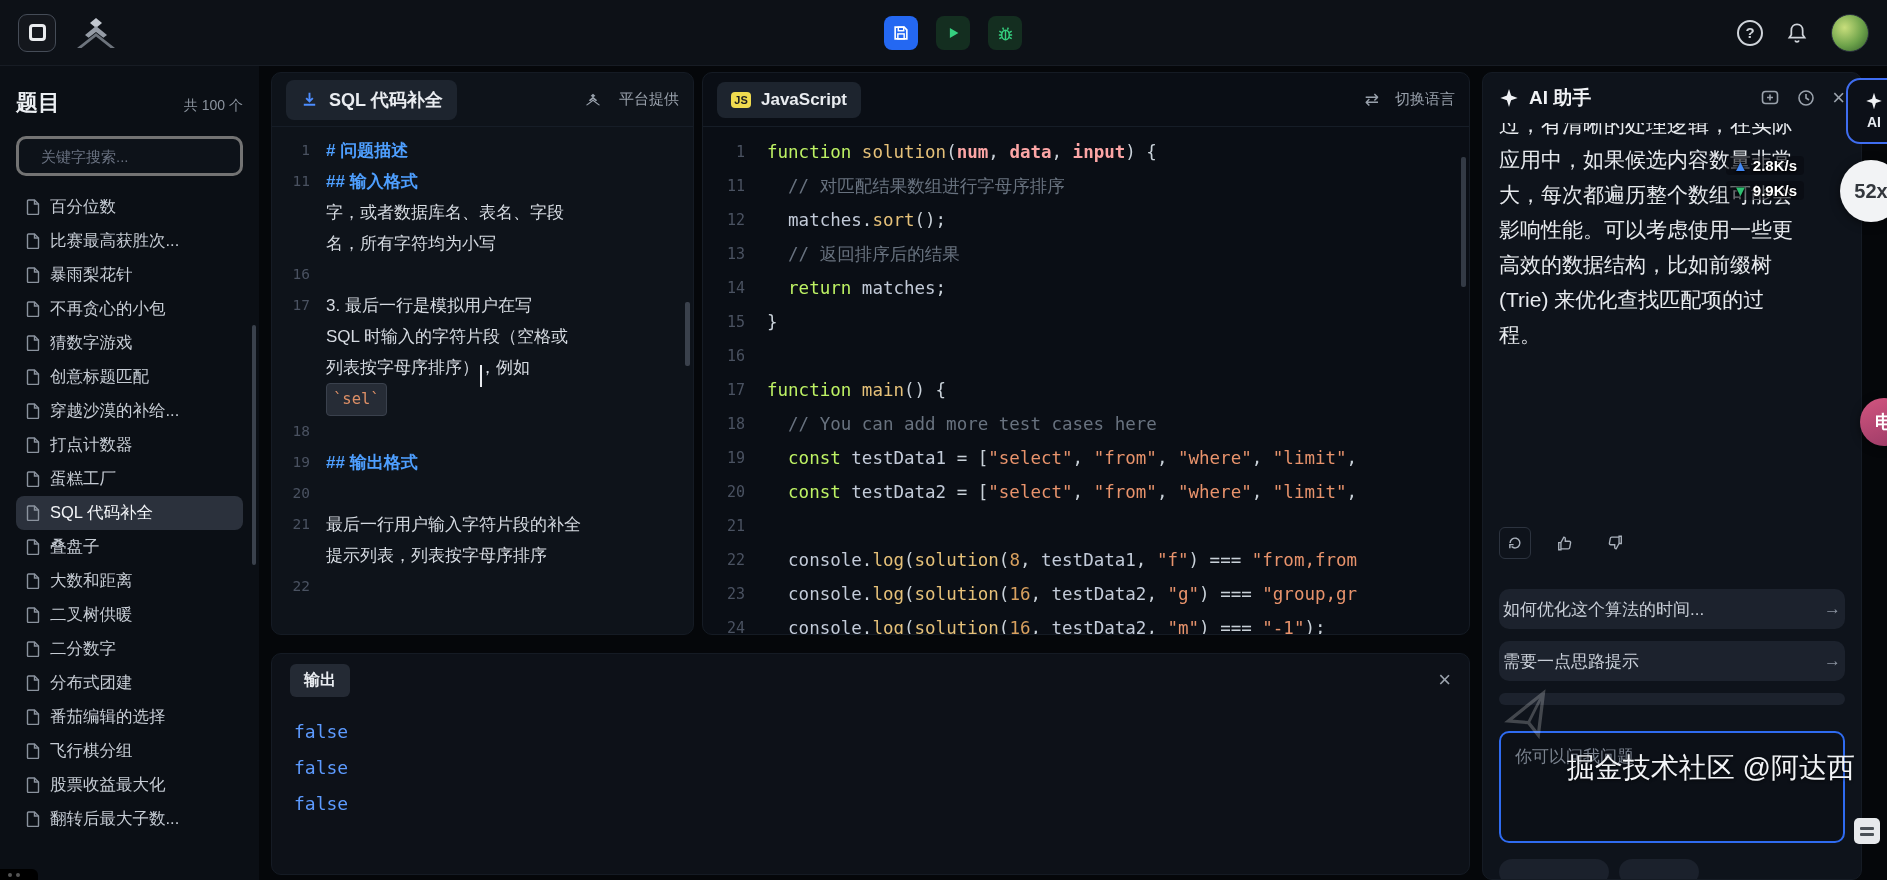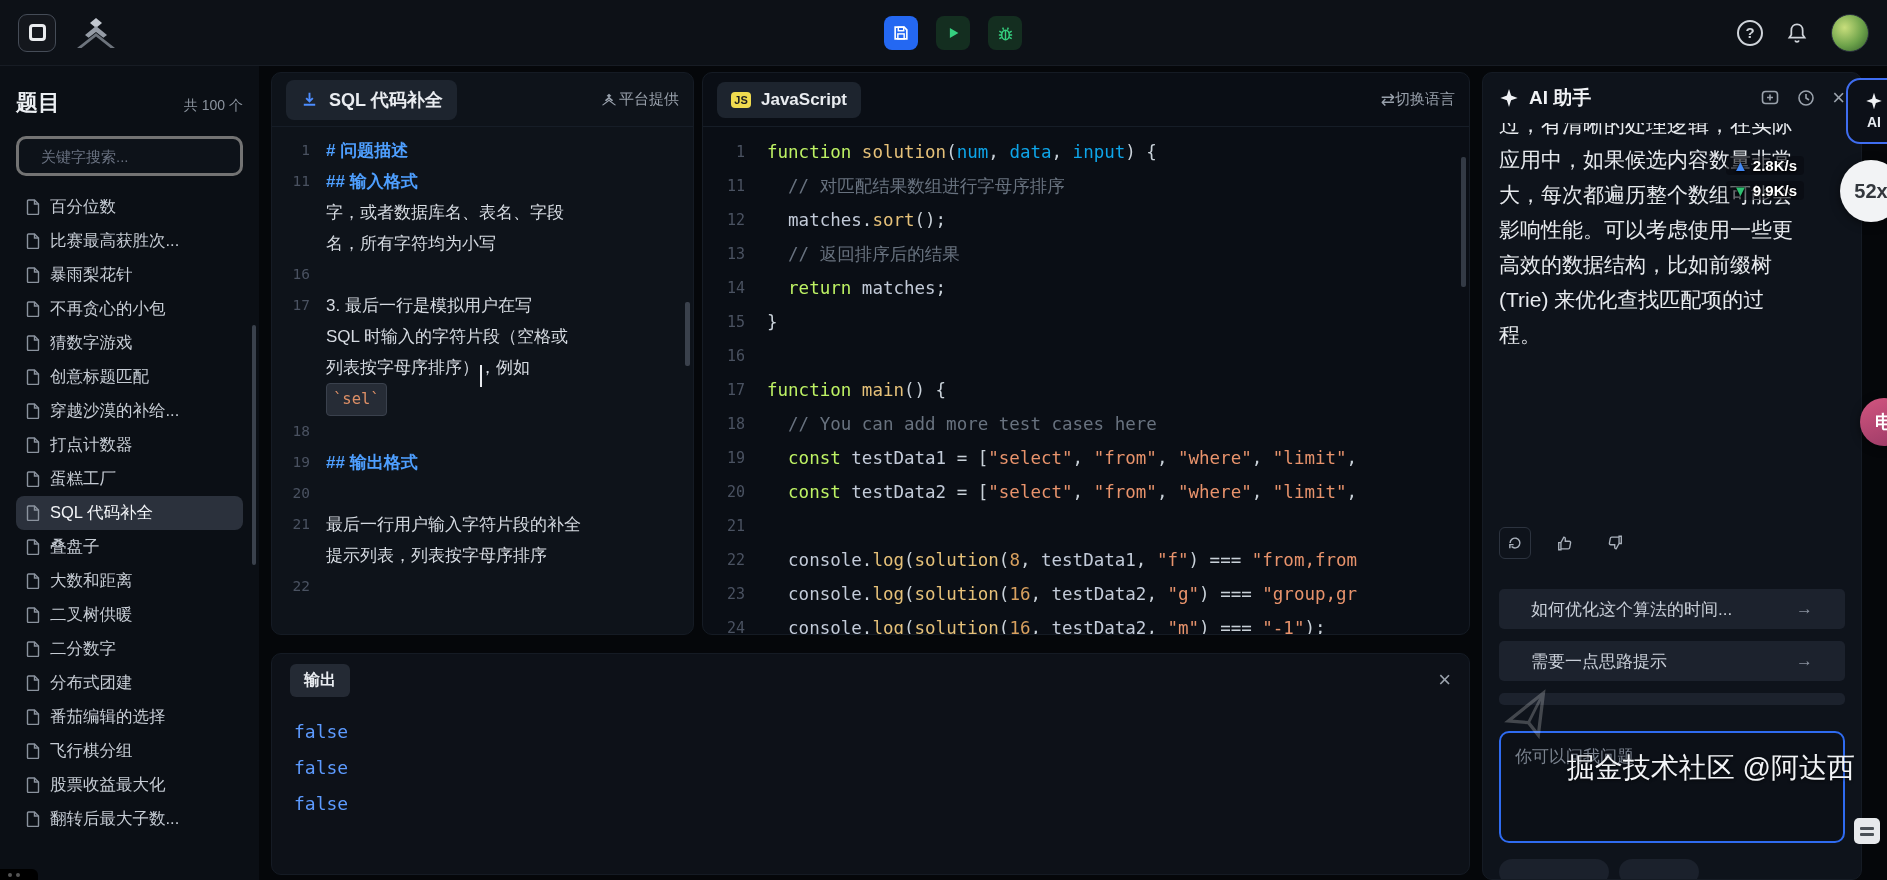--- a/index.html
+++ b/index.html
@@ -23,21 +23,21 @@
   .help-circle{width:26px;height:26px;border-radius:50%;border:2px solid #cfd4da;color:#cfd4da;
                display:flex;align-items:center;justify-content:center;font-size:15px;font-weight:700;}
   .avatar{width:38px;height:38px;border-radius:50%;border:1px solid #2a313c;
           background:radial-gradient(circle at 35% 35%, #c8de7c, #6da24a 55%, #2f5b2b);}
 
   
   .panel{position:absolute;background:#0e131a;border:1px solid #151b24;border-radius:10px;overflow:hidden;}
   .panel-header{height:54px;display:flex;align-items:center;padding:0 14px;border-bottom:1px solid #161d27;}
   .chip{display:flex;align-items:center;gap:10px;background:#1d242e;border-radius:8px;padding:8px 14px;
         color:#e9ecf0;font-weight:600;font-size:18px;}
-  .header-right{margin-left:auto;display:flex;align-items:center;gap:0;color:#98a0ab;font-size:15px;}
+  .header-right{margin-left:auto;display:flex;align-items:center;gap:16px;color:#98a0ab;font-size:15px;}
 
   
   .sidebar{position:absolute;left:0;top:66px;width:259px;height:814px;background:#0b0f15;padding:22px 16px 0 16px;}
   .sidebar-head{display:flex;align-items:baseline;}
   .sidebar-title{font-size:22px;font-weight:700;color:#eceff3;}
   .sidebar-count{margin-left:auto;font-size:14px;color:#8b939e;}
   .searchbox{margin-top:18px;height:40px;border:3px solid #737373;border-radius:10px;background:#0d1219;
              display:flex;align-items:center;padding:0 12px;gap:8px;}
   .searchbox input{flex:1;background:transparent;border:none;outline:none;color:#cfd5dc;font-size:15px;
                    font-family:inherit;}
@@ -62,21 +62,21 @@
 
   
   .code-panel{left:702px;top:72px;width:768px;height:563px;background:#0a0e15;}
   .js-badge{width:20px;height:16px;border-radius:4px;background:#f0db4f;color:#1c1d20;font-size:11px;
             font-weight:700;display:flex;align-items:center;justify-content:center;}
   .code-body{height:calc(100% - 54px);padding-top:8px;overflow:hidden;}
   .code-row{display:flex;height:34px;line-height:34px;}
   .code-row .gutter{width:64px;flex:none;text-align:right;padding-right:22px;color:#4a5261;font-size:15px;
                     font-family:"DejaVu Sans Mono","Liberation Mono",monospace;}
   .code-text{white-space:pre;font-size:17.5px;font-family:"DejaVu Sans Mono","Liberation Mono",monospace;}
-  .tk-kw{color:#bef264;} .tk-fn{color:#e6c179;} .tk-pa{color:#0ea5e9;} .tk-st{color:#e8936c;}
+  .tk-kw{color:#bef264;} .tk-fn{color:#e6c179;} .tk-pa{color:#fca5a5;font-weight:bold;} .tk-st{color:#e8936c;}
   .tk-nm{color:#d8a05f;} .tk-cm{color:#68727f;} .tk-vr{color:#c3cbd9;} .tk-pl{color:#c9d1d9;}
 
   
   .output-panel{left:271px;top:653px;width:1199px;height:222px;background:#0d1118;}
   .output-header{height:52px;display:flex;align-items:center;padding:0 18px;}
   .output-chip{background:#242a34;border-radius:6px;padding:6px 14px;color:#e9ecf0;font-size:16px;font-weight:600;}
   .close-x{margin-left:auto;color:#9aa2ac;font-size:22px;line-height:1;cursor:pointer;}
   .output-lines{padding:8px 0 0 22px;}
   .out-line{font-family:"DejaVu Sans Mono","Liberation Mono",monospace;font-size:18px;line-height:36px;color:#5d9bff;}
 
@@ -88,22 +88,22 @@
   .ai-messages{height:388px;overflow:hidden;padding-right:48px;}
   .ai-para{margin:14px 0 0 0;font-size:21px;line-height:35px;color:#e7eaee;}
   .ai-para:first-child{margin-top:-16px;}
   .inline-code{background:#262c36;border:1px solid #3a414d;border-radius:4px;padding:0 6px;
                font-family:"DejaVu Sans Mono","Liberation Mono",monospace;font-size:17px;color:#eef1f5;}
   .ai-actions{margin-top:16px;display:flex;align-items:center;gap:18px;}
   .icon-btn{width:32px;height:32px;display:flex;align-items:center;justify-content:center;background:transparent;
             border:none;cursor:pointer;color:#aab2bd;padding:0;}
   .icon-btn.boxed{border:1px solid #2c333f;border-radius:6px;}
   .ai-suggestions{margin-top:30px;}
-  .suggestion{width:100%;height:40px;border:none;border-radius:5px;background:#1c222d;color:#c9cfd8;
-              font-size:17px;display:flex;align-items:center;justify-content:space-between;padding:0 32px;
+  .suggestion{width:100%;height:40px;border:none;border-radius:10px;background:#1c222d;color:#c9cfd8;
+              font-size:17px;display:flex;align-items:center;justify-content:space-between;padding:0 4px;
               margin-bottom:12px;cursor:pointer;font-family:inherit;}
   .sg-arrow{color:#8b93a0;}
   .suggestion.partial{height:12px;margin-bottom:0;}
   .ai-input-wrap{position:relative;margin-top:26px;height:112px;border:2px solid #2f6bf0;border-radius:10px;
                  background:#0c1017;}
   .ai-input-wrap textarea{width:100%;height:100%;background:transparent;border:none;outline:none;resize:none;
                  color:#dfe3e9;font-size:17px;padding:12px 14px;font-family:inherit;}
   .ai-input-wrap textarea::placeholder{color:#7a828e;}
   .watermark{position:absolute;right:6px;top:676px;font-size:28px;font-weight:400;color:#f2f4f7;
              text-shadow:0 1px 3px rgba(0,0,0,.65);white-space:nowrap;}

